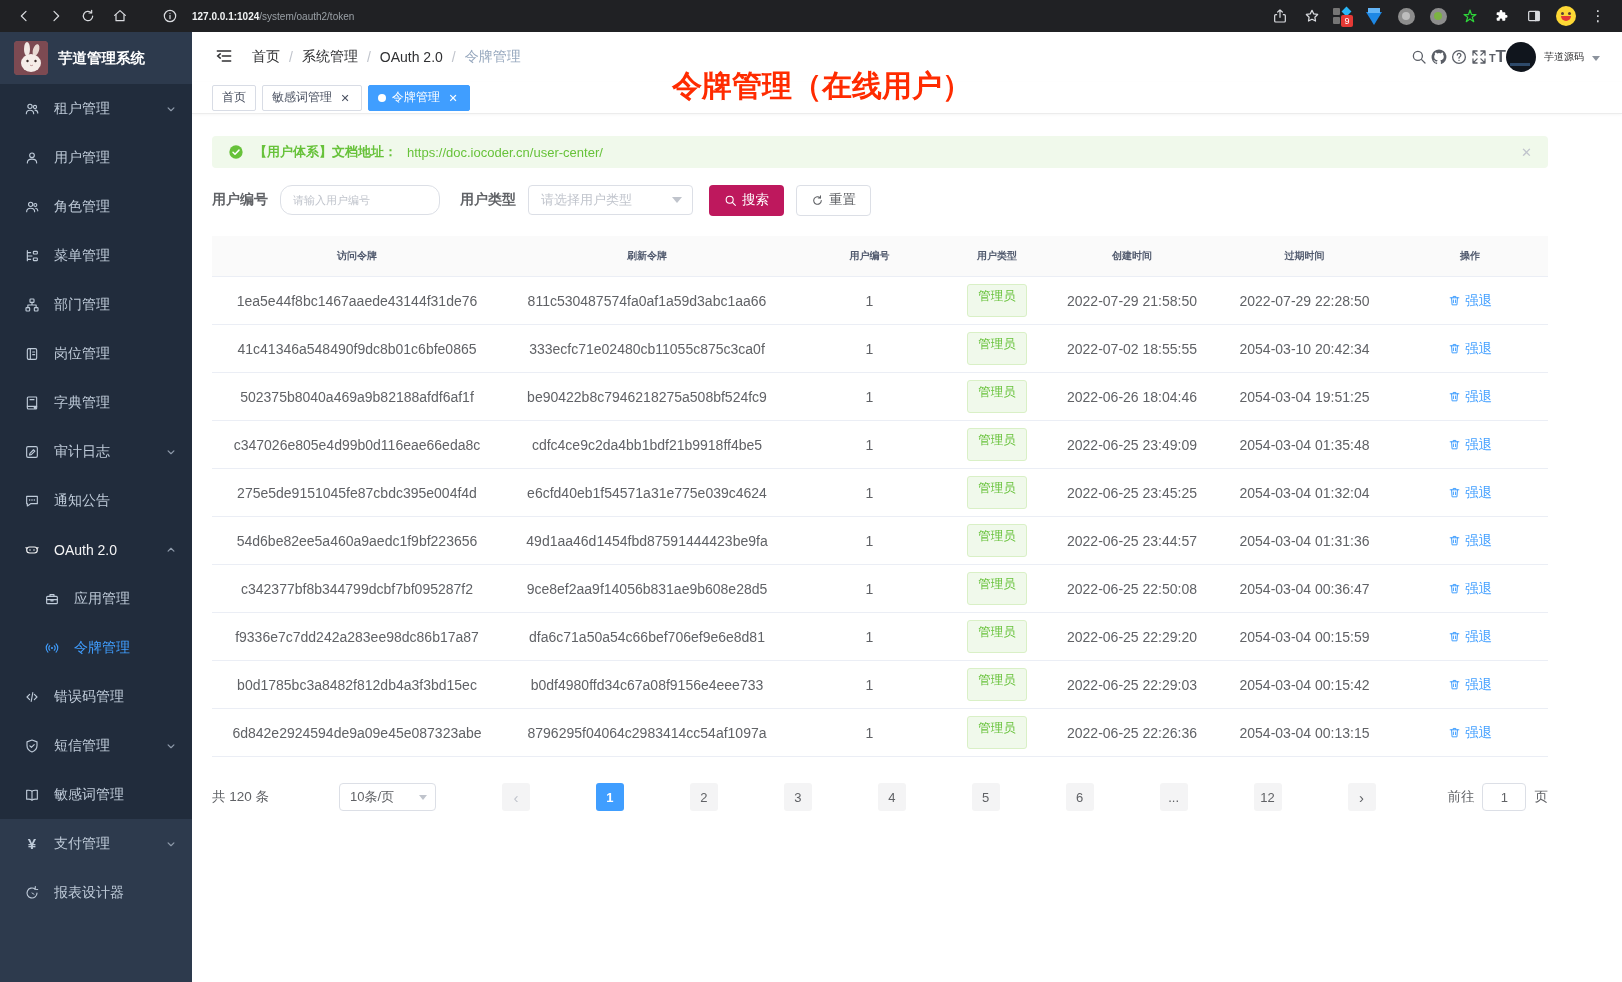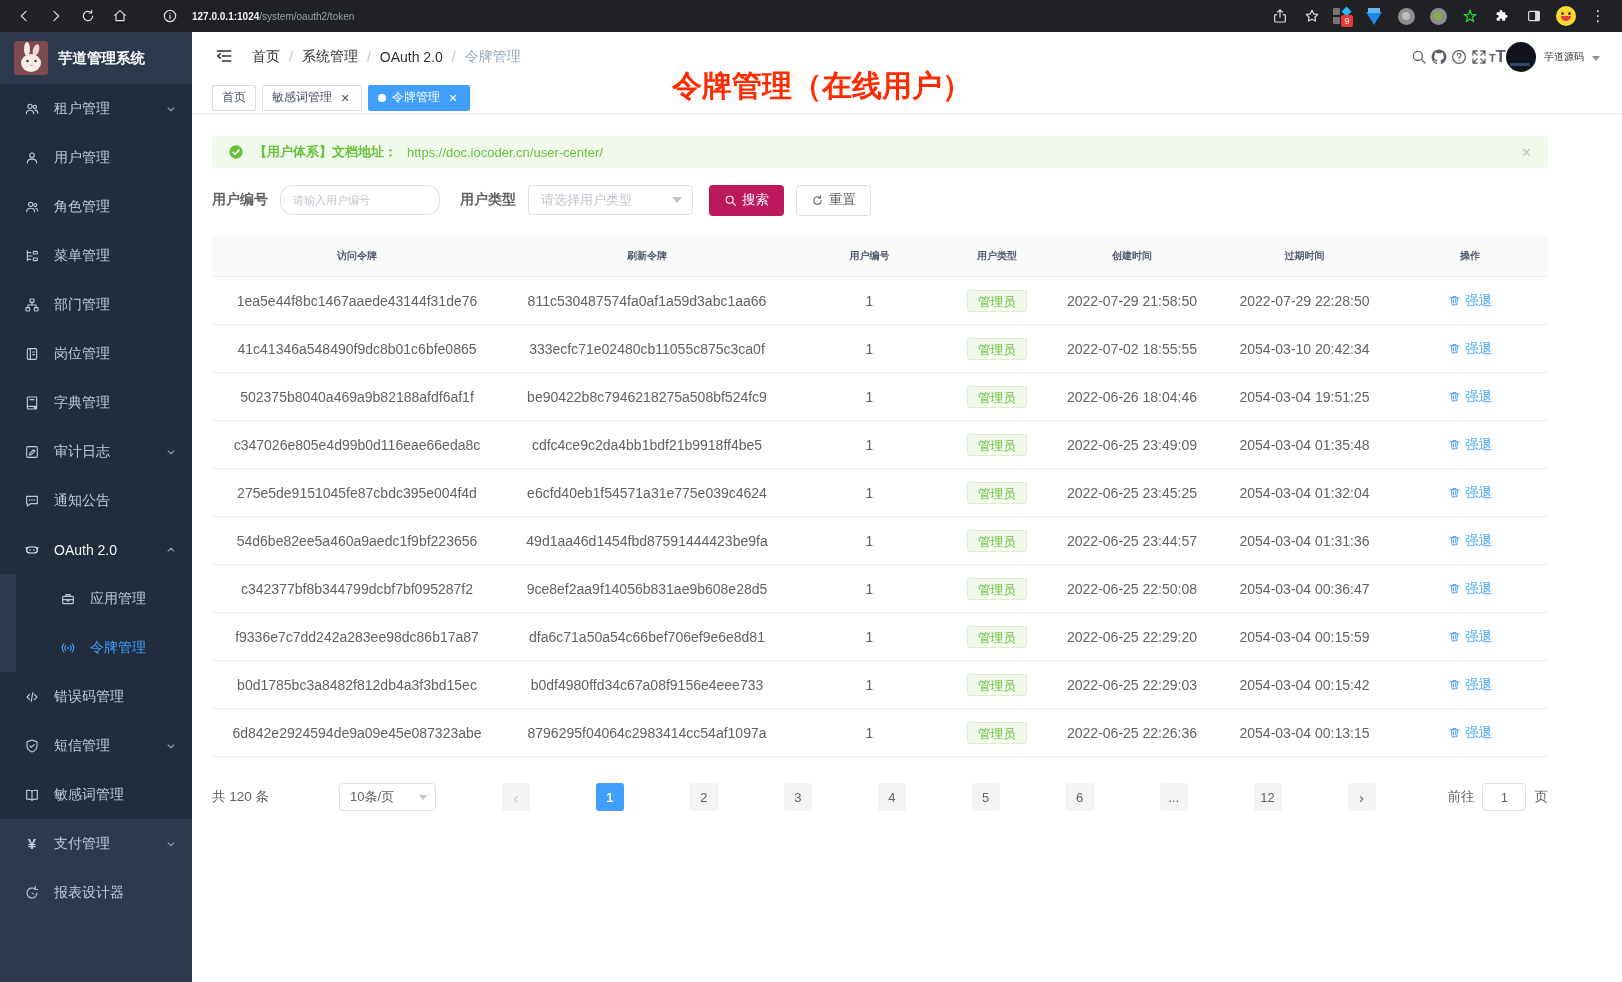--- a/index.html
+++ b/index.html
@@ -32,21 +32,21 @@
 
   
   .sidebar { width:192px; background:#2d3a4d; display:flex; flex-direction:column; flex:0 0 auto; }
   .logo-bar { height:52px; display:flex; align-items:center; gap:10px; padding:0 14px; background:#2d3a4d; }
   .logo-avatar { width:34px; height:34px; border-radius:4px; background:#8c5a5f; position:relative; overflow:hidden; flex:0 0 auto; }
   .logo-avatar svg { width:100%; height:100%; }
   .logo-title { color:#fff; font-size:14.5px; font-weight:700; white-space:nowrap; }
   .menu { flex:1 1 auto; display:flex; flex-direction:column; }
   .menu-item { height:49px; display:flex; align-items:center; padding:0 14px 0 24px; color:#bfcbd9; cursor:pointer; background:#212c3c; font-size:14px; position:relative; }
   .menu-item.base { background:#2d3a4d; }
-  .menu-item.indent { padding-left:44px;margin-left:16px; }
+  .menu-item.indent { padding-left:44px; }
   .menu-item.active { color:#409eff; }
   .menu-item.parent-open { color:#f4f4f5; }
   .menu-item .icon { width:16px; height:16px; margin-right:14px; display:flex; align-items:center; justify-content:center; flex:0 0 auto; }
   .menu-item .icon svg { width:16px; height:16px; fill:none; stroke:currentColor; stroke-width:1.7; stroke-linecap:round; stroke-linejoin:round; }
   .menu-item .icon.txt { font-weight:700; font-size:15px; }
   .menu-label { flex:1 1 auto; white-space:nowrap; overflow:hidden; }
   .chev { width:14px; height:14px; color:#8f9bab; }
   .chev svg { width:14px; height:14px; fill:none; stroke:currentColor; stroke-width:2; stroke-linecap:round; stroke-linejoin:round; }
   .chev.up { transform:rotate(180deg); }
   .menu-filler { flex:1 1 auto; background:#2d3a4d; }
@@ -99,21 +99,21 @@
   .btn.primary { background:#be185d; color:#fff; }
   .btn.plain { background:#fff; border-color:#dcdfe6; color:#606266; margin-left:12px; }
 
   
   .table { margin-top:20px; width:1336px; border-bottom:1px solid #ebeef5; }
   .t-head { display:grid; grid-template-columns:290px 290px 155px 100px 170px 175px 156px; background:#fafafa; border-bottom:1px solid #ebeef5; }
   .th { height:40px; display:flex; align-items:center; justify-content:center; color:#515a6e; font-weight:700; font-size:10px; }
   .tr { display:grid; grid-template-columns:290px 290px 155px 100px 170px 175px 156px; border-bottom:1px solid #ebeef5; background:#fff; }
   .tr:last-child { border-bottom:none; }
   .td { height:47px; display:flex; align-items:center; justify-content:center; color:#606266; font-size:14px; overflow:hidden; white-space:nowrap; }
-  .badge { display:inline-block; background:#f0f9eb; border:1px solid #d9f0c6; color:#67c23a; font-size:12.5px; height:22px; line-height:23px; padding:0 10px; border-radius:3px; }
+  .badge { display:inline-block; background:#f0f9eb; border:1px solid #d9f0c6; color:#67c23a; font-size:12.5px; height:33px; line-height:23px; padding:0 10px; border-radius:3px; }
   .op-link { display:inline-flex; align-items:center; gap:4px; color:#409eff; font-size:13.5px; cursor:pointer; text-decoration:none; }
   .op-link svg { width:13px; height:13px; fill:none; stroke:currentColor; stroke-width:1.8; stroke-linecap:round; stroke-linejoin:round; }
 
   
   .pagination { width:1336px; margin-top:26px; display:flex; align-items:center; justify-content:space-between; gap:16px; color:#606266; font-size:13.5px; }
   .pg-total { margin-right:4px; }
   .pg-size { width:97px; height:28px; border:1px solid #dcdfe6; border-radius:4px; display:flex; align-items:center; justify-content:space-between; padding:0 8px 0 10px; color:#606266; font-size:13px; cursor:pointer; }
   .pg-size .chevd { width:0; height:0; border-left:4px solid transparent; border-right:4px solid transparent; border-top:5px solid #c0c4cc; }
   .pg-btn { min-width:28px; height:28px; border-radius:3px; background:#f4f4f5; color:#606266; display:flex; align-items:center; justify-content:center; font-size:13px; cursor:pointer; padding:0 4px; }
   .pg-btn.arrow { color:#c0c4cc; font-size:15px; }

